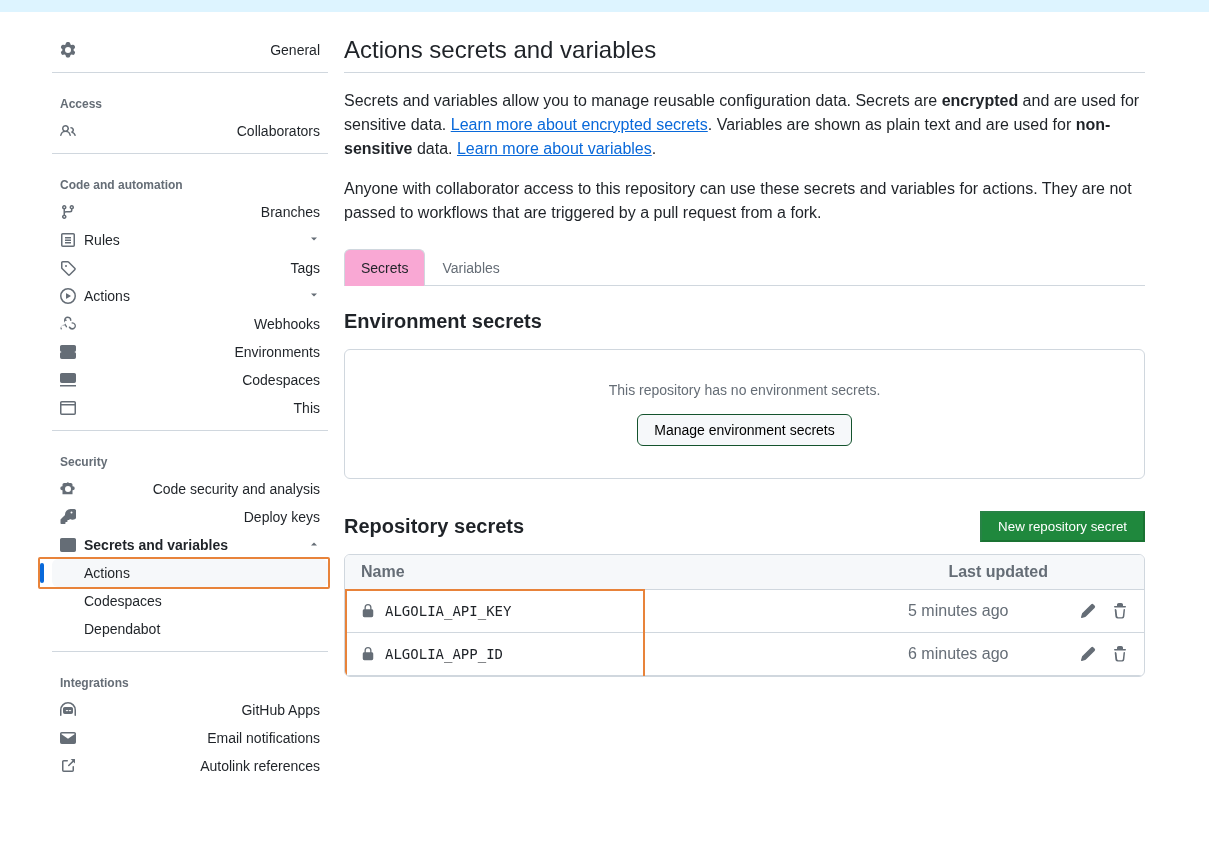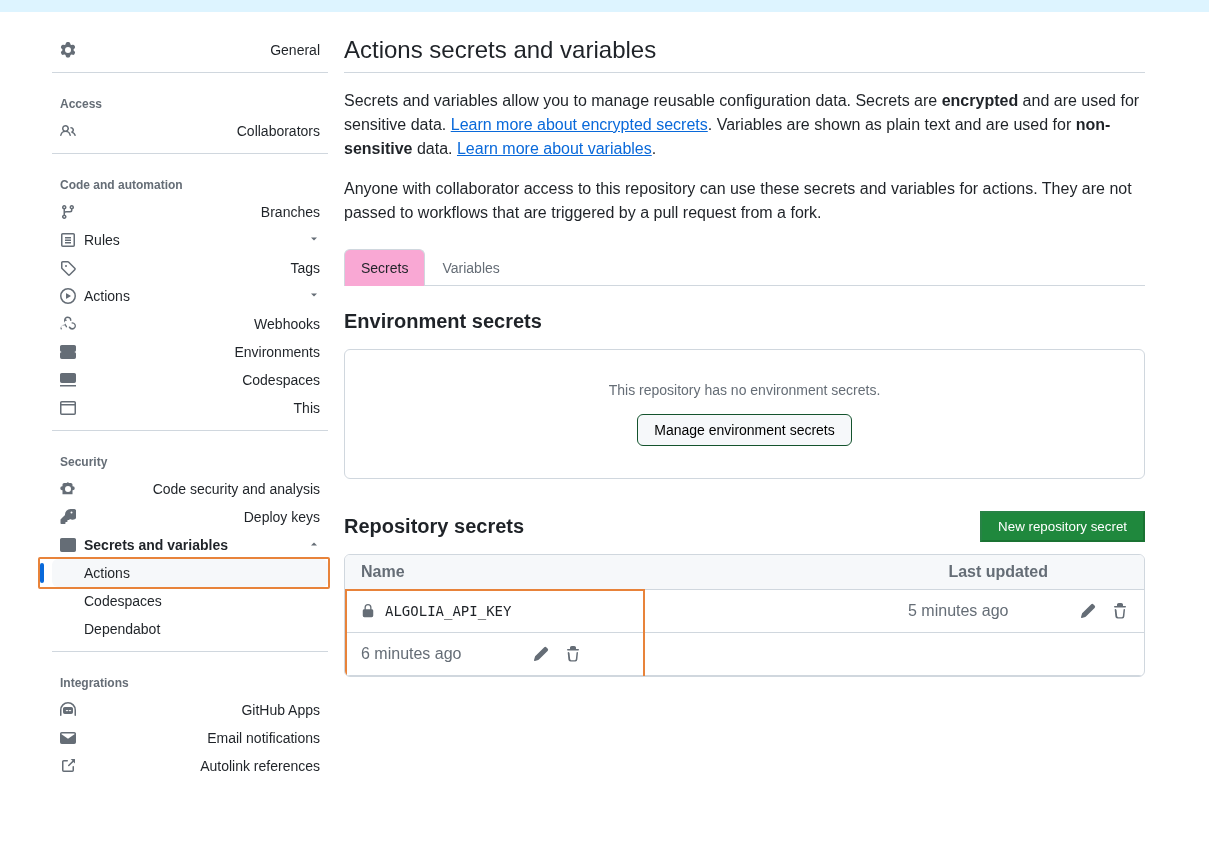--- a/index.html
+++ b/index.html
@@ -273,20 +273,26 @@
         <div class="td-actions">
           <svg viewBox="0 0 16 16" width="16" height="16">
               <path d="M11.013 1.427a1.75 1.75 0 0 1 2.474 0l1.086 1.086a1.75 1.75 0 0 1 0 2.474l-8.61 8.61c-.21.21-.47.364-.756.445l-3.251.93a.75.75 0 0 1-.927-.928l.929-3.25a1.75 1.75 0 0 1 .445-.758Z"></path>
             </svg>
           <svg viewBox="0 0 16 16" width="16" height="16">
               <path d="M11 1.75V3h2.25a.75.75 0 0 1 0 1.5H2.75a.75.75 0 0 1 0-1.5H5V1.75C5 .784 5.784 0 6.75 0h2.5C10.216 0 11 .784 11 1.75ZM4.496 6.675l.66 6.6c.5.49.462.865.954.865h3.78c.492 0 .904-.375.954-.865l.66-6.6a.75.75 0 0 1 1.492.15l-.66 6.6A2.25 2.25 0 0 1 10.39 15.5H5.61a2.25 2.25 0 0 1-2.246-2.075l-.66-6.6a.75.75 0 0 1 1.492-.15Z"></path>
             </svg>
         </div>
       </div>
       <div class="table-row">
+        <div class="td-name">
+          <svg viewBox="0 0 16 16" width="14" height="14" fill="#656d76">
+              <path d="M4 4a4 4 0 0 1 8 0v2h.25c.966 0 1.75.784 1.75 1.75v5.5A1.75 1.75 0 0 1 12.25 15h-8.5A1.75 1.75 0 0 1 2 13.25v-5.5C2 6.784 2.784 6 3.75 6H4Zm1.5 2h5V4a2.5 2.5 0 0 0-5 0Z"></path>
+            </svg>
+          <span>ALGOLIA_APP_ID</span>
+        </div>
         <div class="td-updated">6 minutes ago</div>
         <div class="td-actions">
           <svg viewBox="0 0 16 16" width="16" height="16">
               <path d="M11.013 1.427a1.75 1.75 0 0 1 2.474 0l1.086 1.086a1.75 1.75 0 0 1 0 2.474l-8.61 8.61c-.21.21-.47.364-.756.445l-3.251.93a.75.75 0 0 1-.927-.928l.929-3.25a1.75 1.75 0 0 1 .445-.758Z"></path>
             </svg>
           <svg viewBox="0 0 16 16" width="16" height="16">
               <path d="M11 1.75V3h2.25a.75.75 0 0 1 0 1.5H2.75a.75.75 0 0 1 0-1.5H5V1.75C5 .784 5.784 0 6.75 0h2.5C10.216 0 11 .784 11 1.75ZM4.496 6.675l.66 6.6c.5.49.462.865.954.865h3.78c.492 0 .904-.375.954-.865l.66-6.6a.75.75 0 0 1 1.492.15l-.66 6.6A2.25 2.25 0 0 1 10.39 15.5H5.61a2.25 2.25 0 0 1-2.246-2.075l-.66-6.6a.75.75 0 0 1 1.492-.15Z"></path>
             </svg>
         </div>
       </div>

